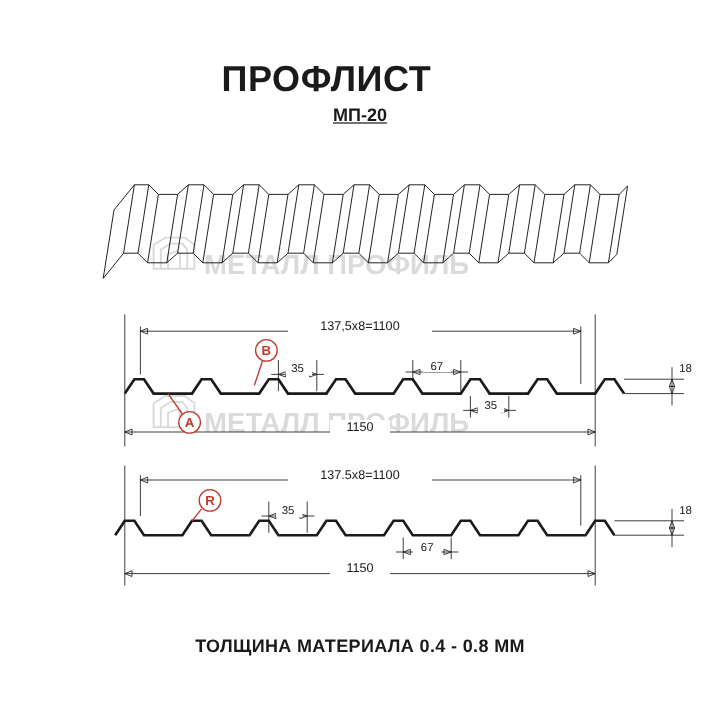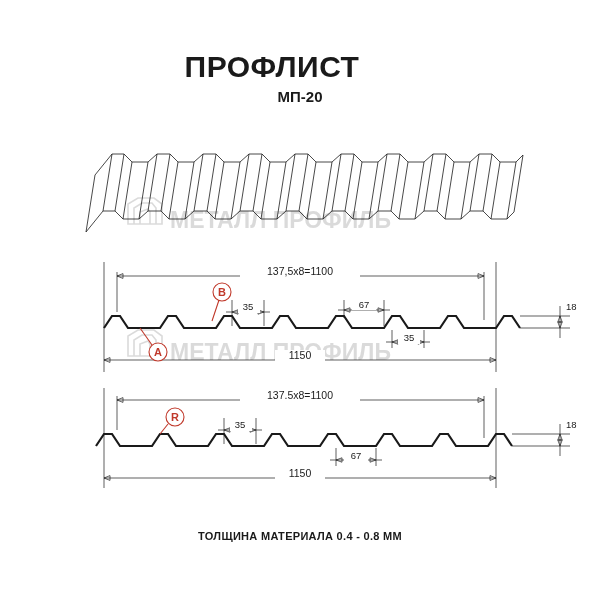--- a/index.html
+++ b/index.html
@@ -32,28 +32,29 @@
     letter-spacing: 0.5px;
   }
   .subtitle {
     position: absolute;
     top: 88px;
     left: 0;
     width: 600px;
     text-align: center;
     font-size: 15px;
     font-weight: bold;
+    text-decoration: underline;
   }
   .footnote {
     position: absolute;
     top: 530px;
     left: 0;
     width: 600px;
     text-align: center;
-    font-size: 11px;
+    font-size: 15px;
     font-weight: bold;
     letter-spacing: 0.3px;
   }
   svg { display: block; }
   .ln   { stroke: #1a1a1a; fill: none; }
   .thick{ stroke-width: 2.2; }
   .thin { stroke-width: 0.8; }
   .dim  { stroke: #1a1a1a; stroke-width: 0.7; fill: none; }
   .dimtxt {
     font-family: "Liberation Sans", sans-serif;

